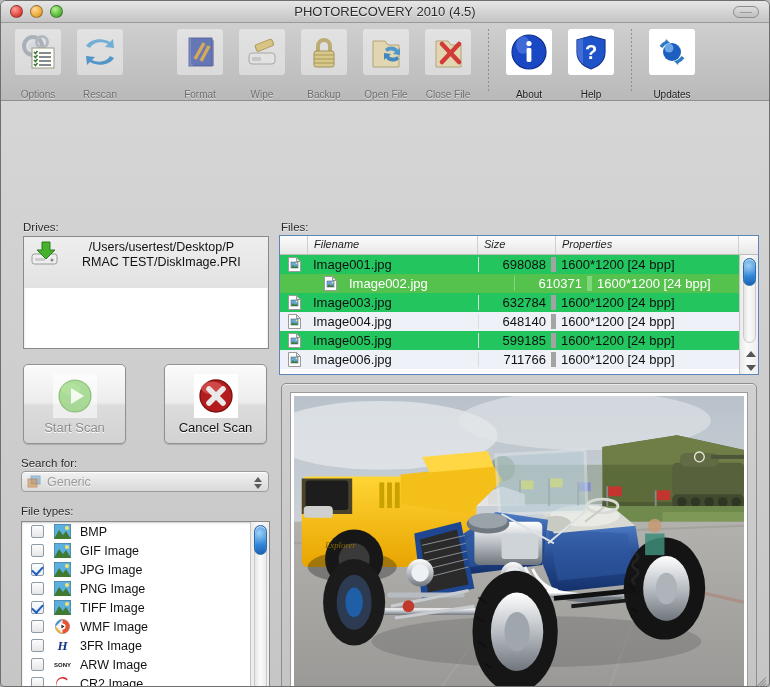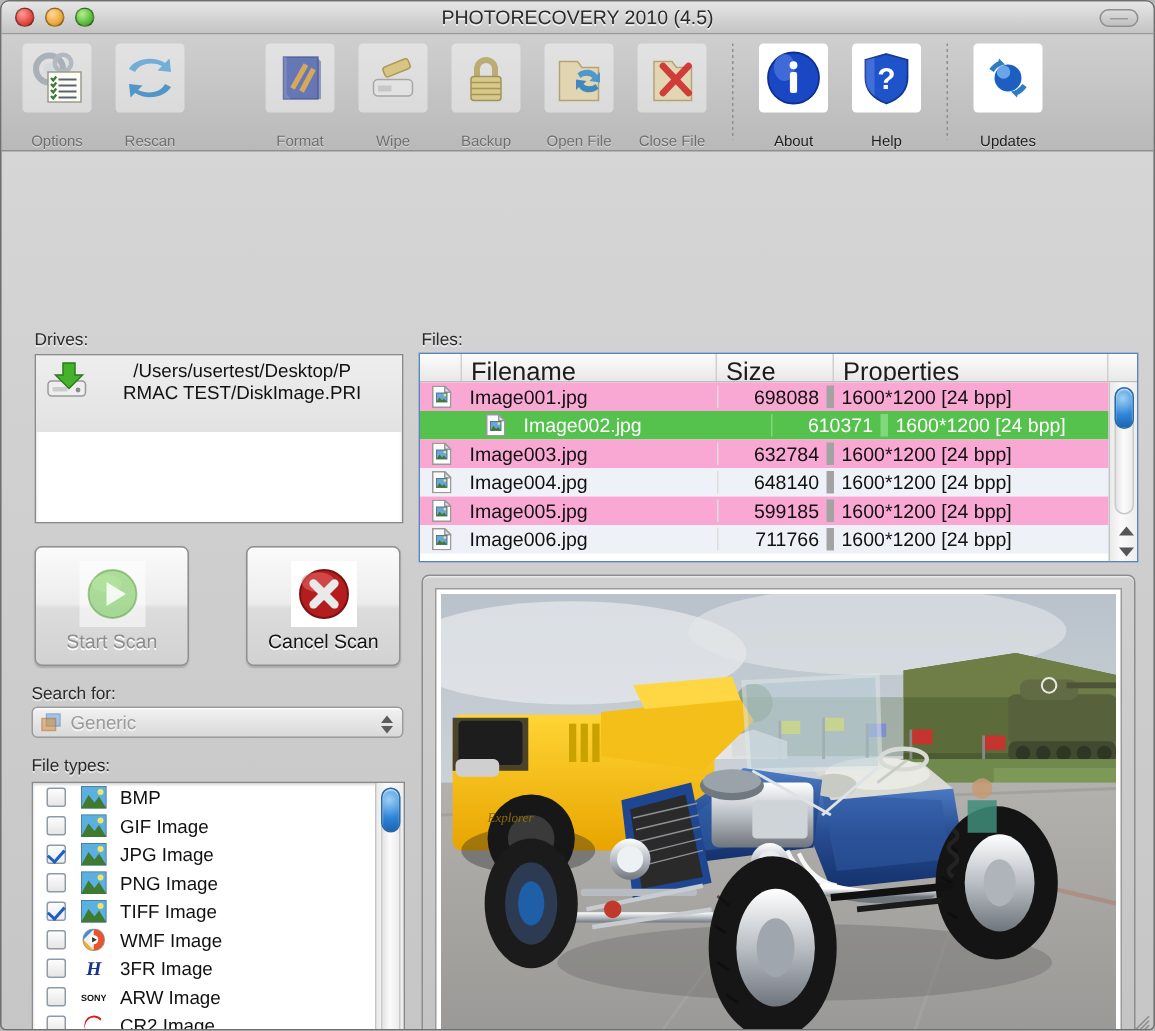--- a/index.html
+++ b/index.html
@@ -176,31 +176,31 @@
   
   .files-label { position:absolute; left:280px; top:120px; }
   .files-box {
     position:absolute; left:278px; top:134px; width:480px; height:140px;
     border:1px solid #5b86b8; background:#fff; overflow:hidden;
   }
   .fl-head {
     display:flex; height:19px;
     background:linear-gradient(#fcfcfc,#e8e8e8);
     border-bottom:1px solid #bdbdbd;
-    font-size:17px; color:#1c1c1c;
+    font-size:11px; color:#1c1c1c;font-style:italic;
   }
   .fl-head > div { border-right:1px solid #cfcfcf; padding:2px 0 0 6px; overflow:hidden; white-space:nowrap; }
   .c-ico  { width:28px; flex:0 0 28px; }
   .c-name { width:170px; flex:0 0 170px; }
   .c-size { width:78px; flex:0 0 78px; }
   .c-prop { flex:1 1 auto; }
   .c-end  { width:19px; flex:0 0 19px; border-right:none !important; }
   .fl-rows { position:absolute; left:0; top:19px; right:19px; bottom:0; }
   .fl-row { display:flex; height:19px; align-items:center; font-size:13px; color:#111; }
-  .fl-row.odd  { background:#f9a8d4; }
+  .fl-row.odd  { background:#22c55e; }
   .fl-row.even { background:#eef2f8; }
   .fl-row.sel  { background:#54c24c; color:#fff;padding-left:36px; }
   .fl-row > div { padding:0 5px; overflow:hidden; white-space:nowrap; }
   .fl-row .c-ico { display:flex; align-items:center; justify-content:center; padding:0; }
   .fl-row .c-size { text-align:right; border-left:1px solid #dcdcdc; border-right:5px solid #a3a3a3; }
   .fl-row.sel .c-size { border-left-color:#7fd97a; border-right-color:#7fd97a; }
   .doc-ico { width:13px; height:15px; position:relative; }
 
   
   .preview {

